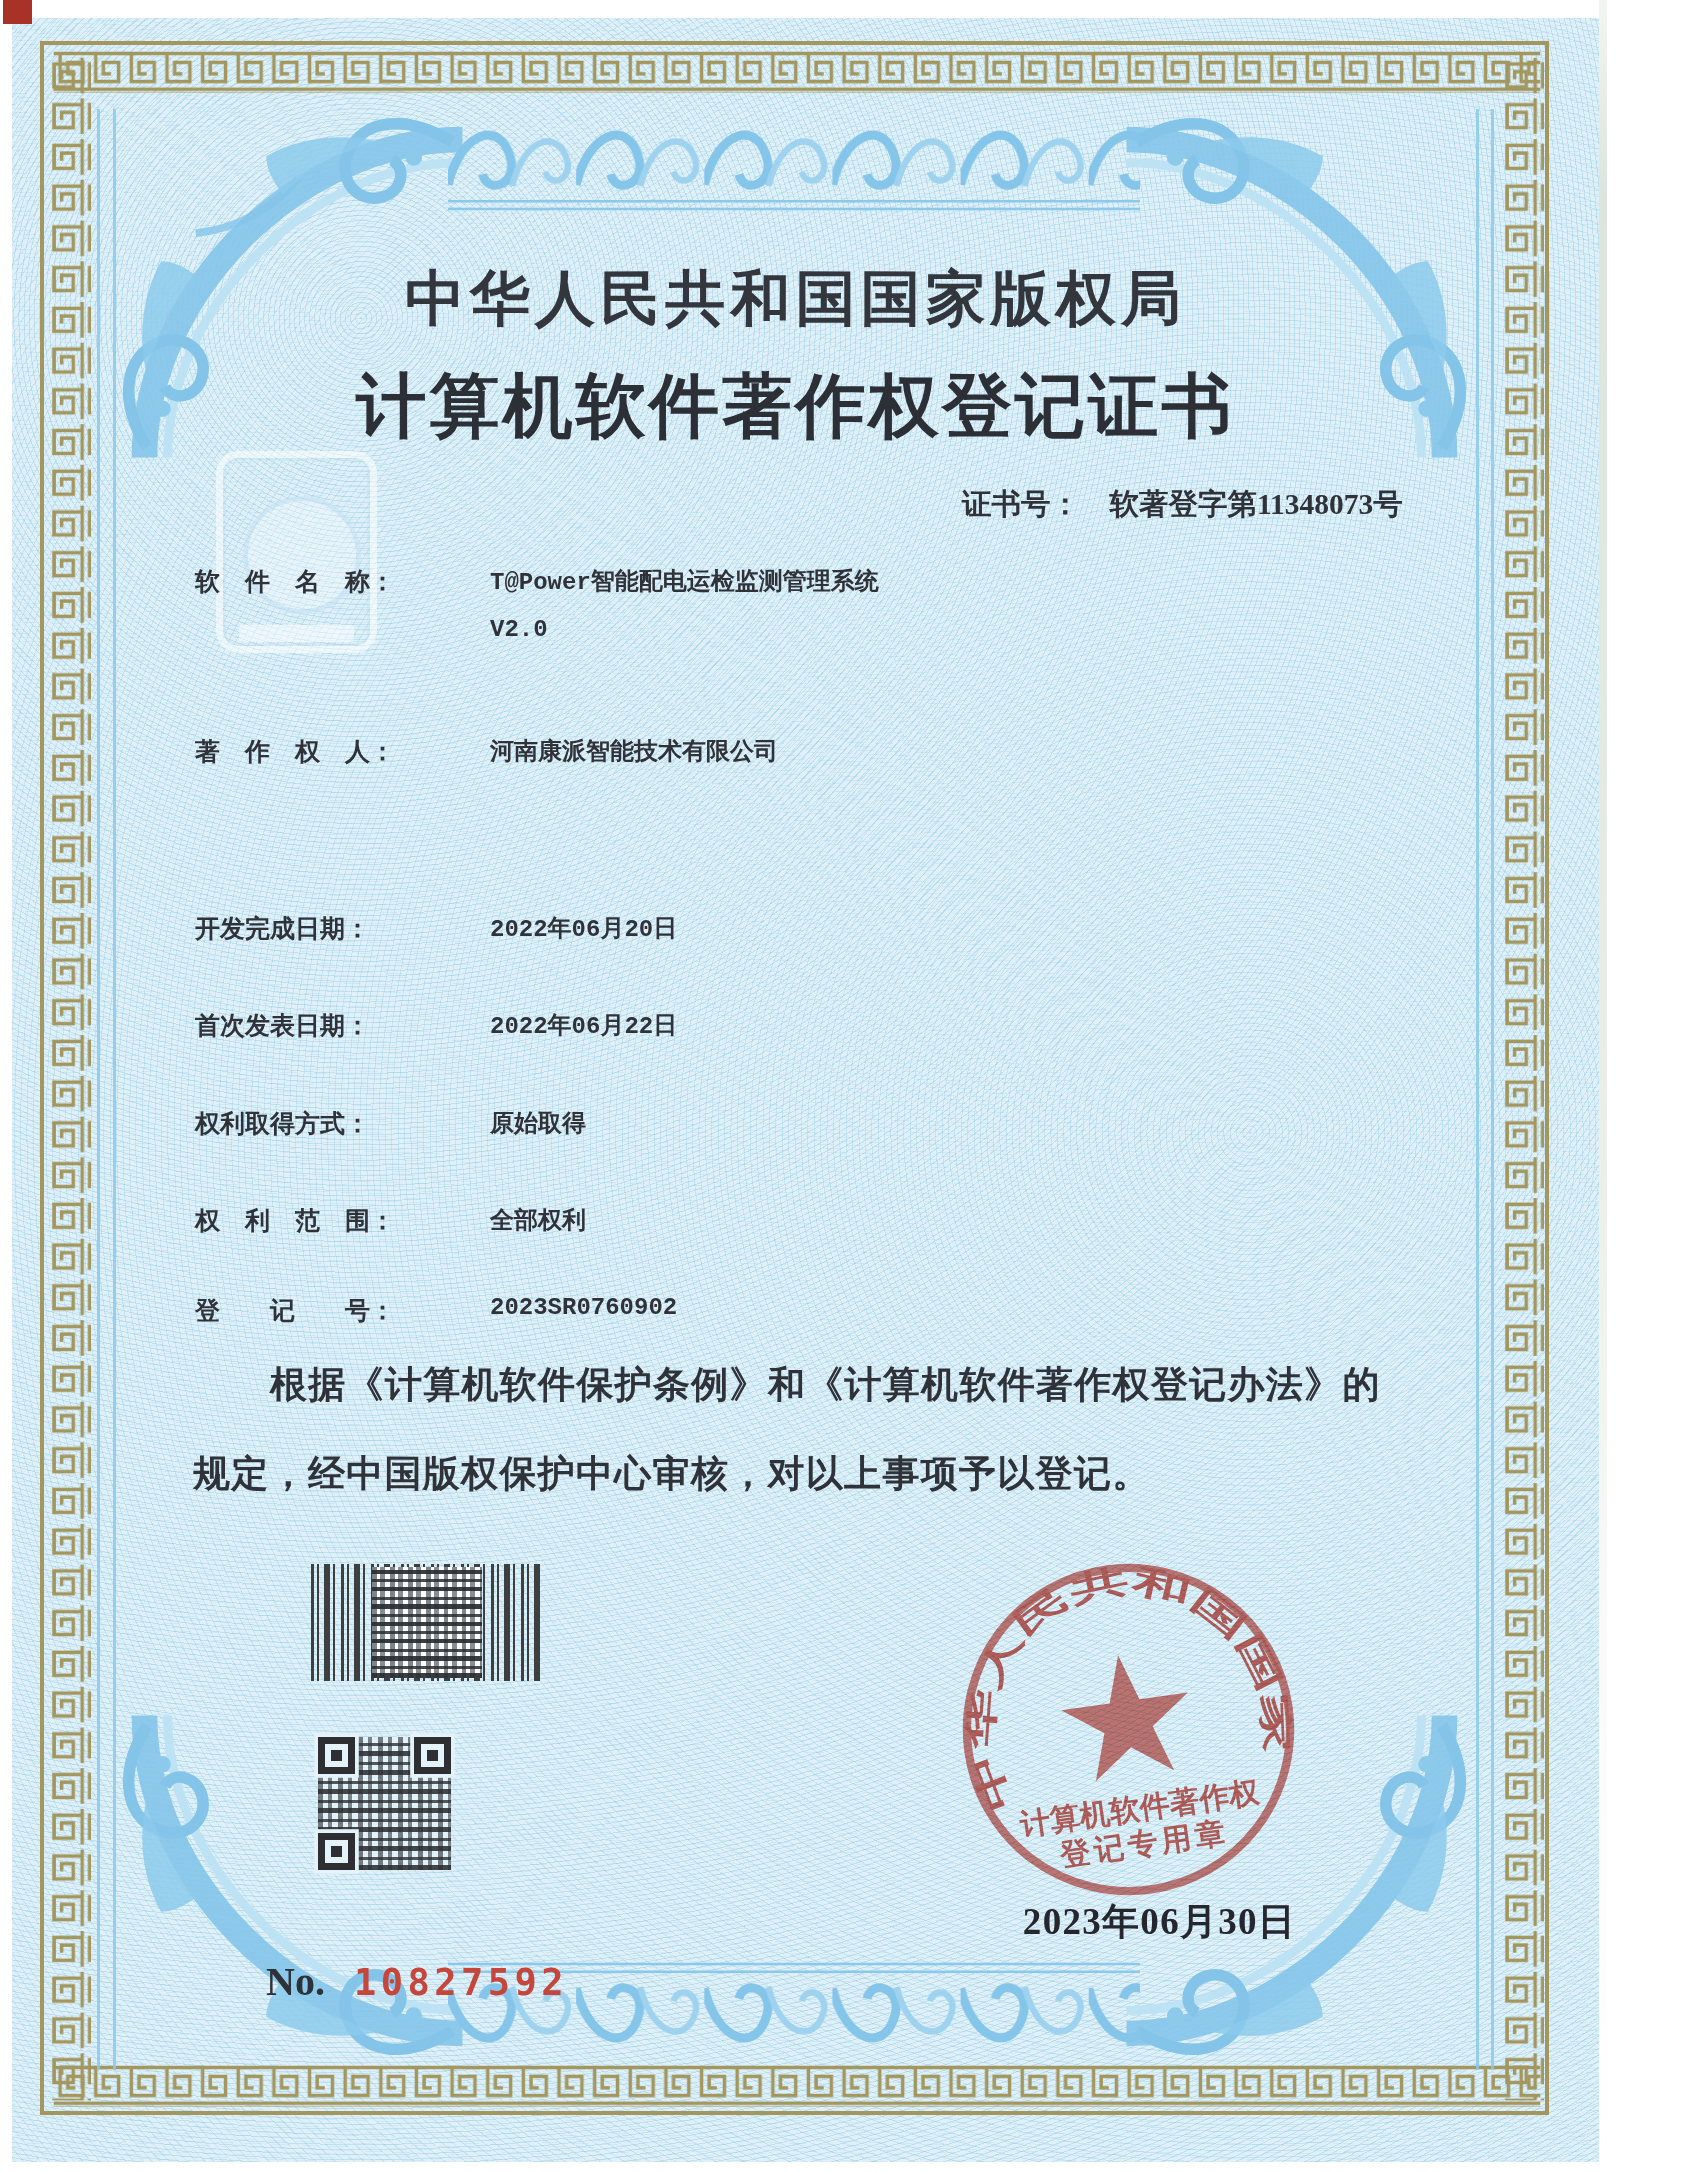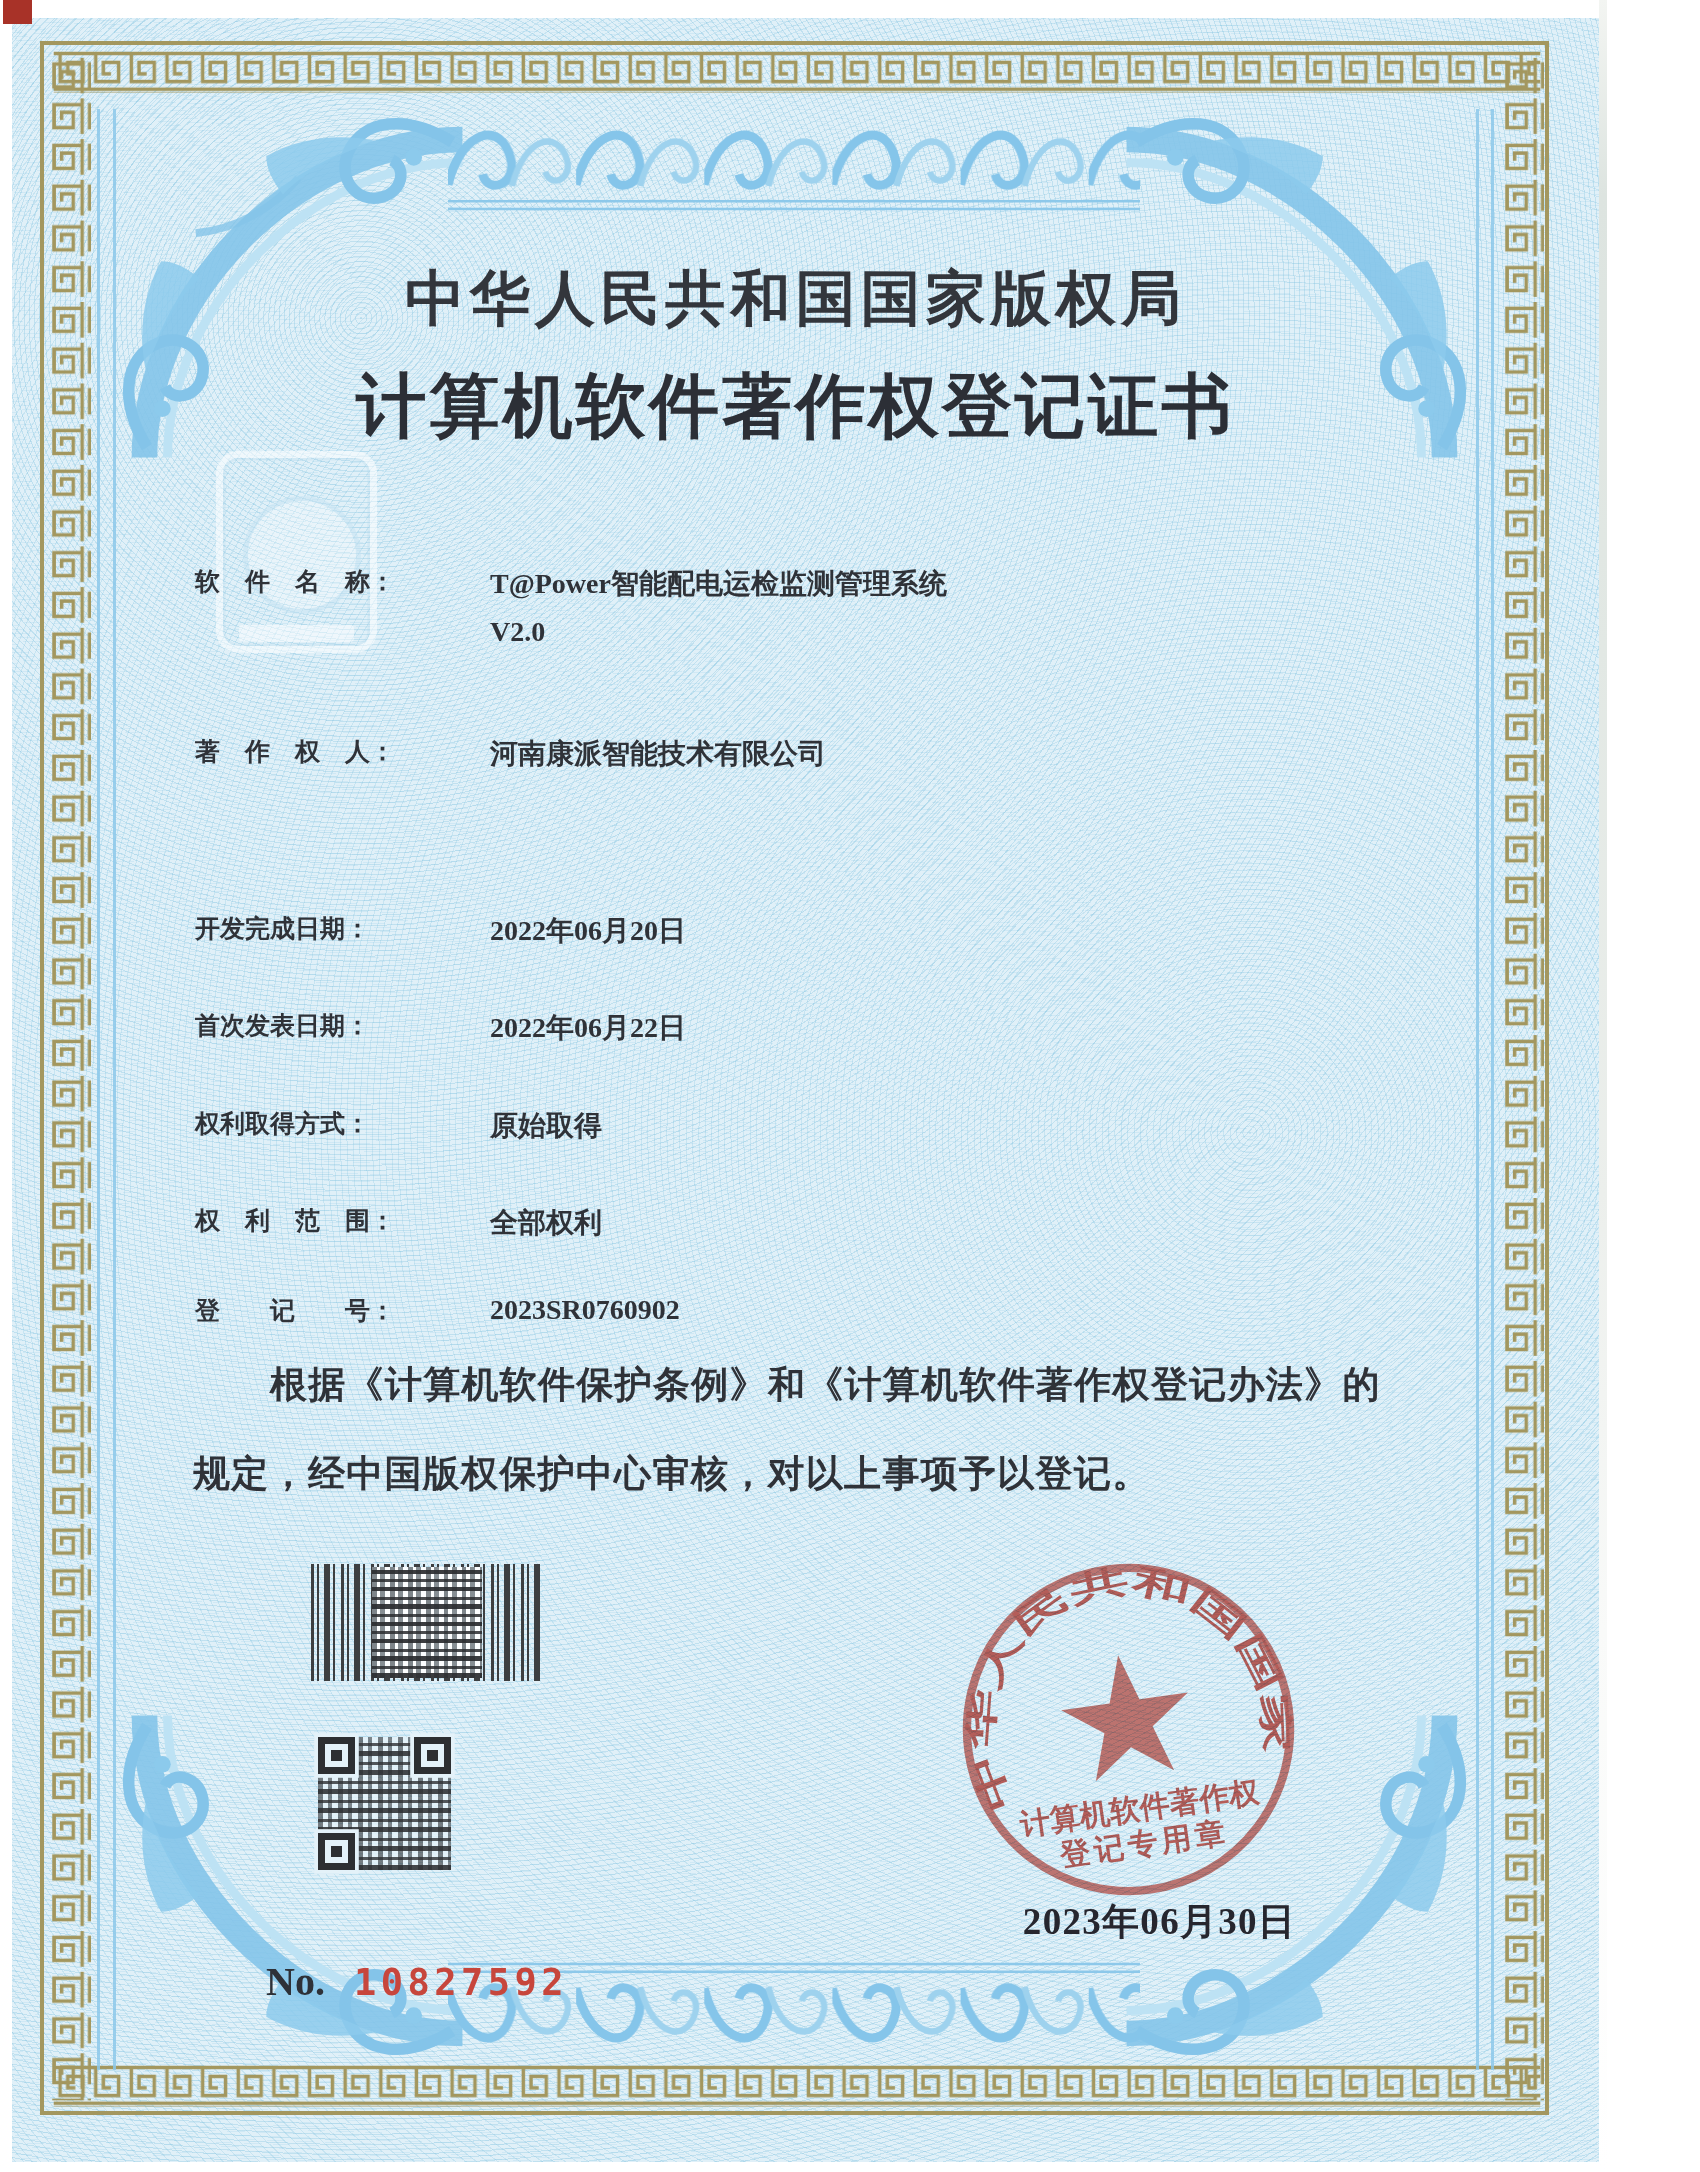--- a/index.html
+++ b/index.html
@@ -43,21 +43,21 @@
      border:5.8px solid rgba(190,222,240,.8);background:rgba(255,255,255,.5);}
   .watermark .wm-base{position:absolute;left:23px;bottom:11.5px;width:115px;height:16.7px;
      background:rgba(255,255,255,.85);border-radius:3.8px;}
   
   .t{position:absolute;white-space:nowrap;z-index:5;}
   .center{left:0;width:1591px;text-align:center;}
   .authority{top:259px;font-size:60px;font-weight:700;letter-spacing:5.1px;color:#33363c;}
   .cert-title{top:360px;font-size:70px;font-weight:800;letter-spacing:3.2px;color:#2c2f36;}
   .certno{top:485px;left:962px;font-size:29.5px;font-weight:700;display:flex;gap:29.5px;}
   .row-label{left:195px;font-size:25px;font-weight:700;}
-  .row-value{left:490px;font-size:28px;font-weight:700;}
+  .row-value{left:490px;font-size:24px;font-weight:700;font-family:Liberation Mono, monospace;}
   .y0{top:565px;}.y0b{top:616px;}.y1{top:735px;}.y2{top:912px;}.y3{top:1009px;}
   .y4{top:1107px;}.y5{top:1204px;}.y6{top:1294px;}
   .stmt{left:193px;font-size:37px;font-weight:600;letter-spacing:1.3px;}
   .stmt1{top:1360px;text-indent:77px;}
   .stmt2{top:1449px;}
   .serial{top:1958px;left:266px;font-size:40px;font-weight:600;}
   .serial .no-label{color:#2e3138;}
   .serial .no-num{font-family:"DejaVu Sans Mono","Liberation Mono",monospace;
      font-size:37px;color:#c7463c;letter-spacing:4.5px;margin-left:19px;font-weight:600;}
   .issue-date{top:1897px;left:980px;width:359px;text-align:center;
@@ -197,20 +197,24 @@
 
   <div class="watermark">
     <div class="wm-box"></div>
     <div class="wm-circle"></div>
     <div class="wm-base"></div>
   </div>
 
   <div class="t center authority">中华人民共和国国家版权局</div>
   <div class="t center cert-title">计算机软件著作权登记证书</div>
 
+  <div class="t certno">
+    <span>证书号：</span>
+    <span>软著登字第11348073号</span>
+  </div>
 
   <div class="t row-label y0">软　件　名　称：</div>
   <div class="t row-value y0">T@Power智能配电运检监测管理系统</div>
   <div class="t row-value y0b">V2.0</div>
 
   <div class="t row-label y1">著　作　权　人：</div>
   <div class="t row-value y1">河南康派智能技术有限公司</div>
 
   <div class="t row-label y2">开发完成日期：</div>
   <div class="t row-value y2">2022年06月20日</div>

